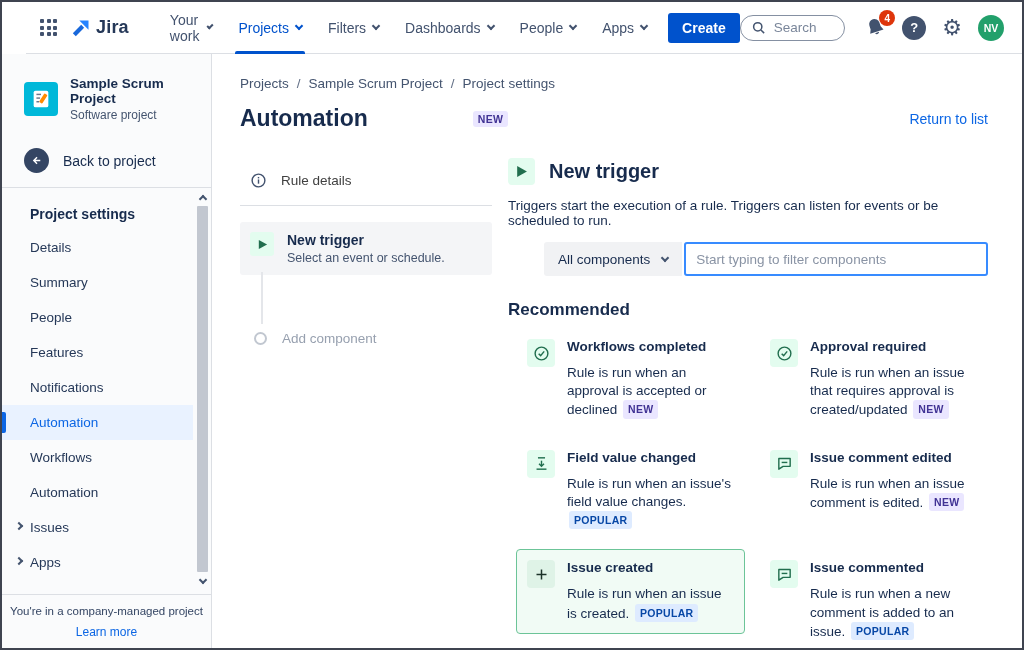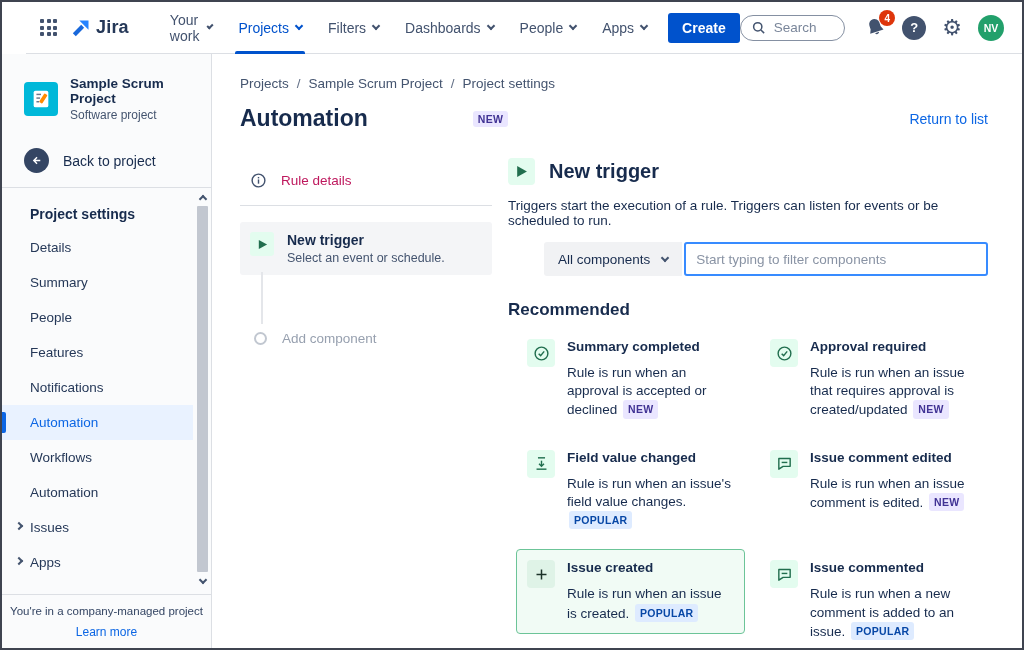--- a/index.html
+++ b/index.html
@@ -68,21 +68,21 @@
   .page-title{font-size:23px;font-weight:bold;color:#172B4D;}
   .badge{display:inline-block;font-size:10.5px;font-weight:bold;border-radius:3px;padding:2px 5px;vertical-align:1px;letter-spacing:.3px;}
   .badge-new{background:#EAE6FF;color:#403294;}
   .badge-popular{background:#DEEBFF;color:#0747A6;}
   .title-badge{margin-left:105px;}
   .return-link{margin-left:auto;font-size:14px;color:#0C66E4;text-decoration:none;cursor:pointer;}
   .content-row{display:flex;margin-top:26px;}
   
   .rule-panel{width:252px;flex:none;margin-right:16px;padding-top:14px;}
   .rule-row{display:flex;align-items:center;gap:14px;padding:0 0 16px 10px;cursor:pointer;}
-  .rule-row span{font-size:13.5px;color:#be185d;}
+  .rule-row span{font-size:13.5px;color:#404040;}
   .rule-divider{border:none;border-top:1px solid #DCDFE4;}
   .steps{position:relative;margin-top:16px;}
   .step-active{display:flex;gap:13px;background:#F4F5F7;border-radius:3px;padding:10px 10px;cursor:pointer;}
   .mini-icon{width:24px;height:24px;border-radius:3px;background:#E3FCEF;display:flex;align-items:center;justify-content:center;flex:none;}
   .step-title{font-size:14px;font-weight:bold;color:#172B4D;}
   .step-sub{font-size:12.5px;color:#44546F;margin-top:3px;}
   .connector{position:absolute;left:21px;top:50px;height:52px;border-left:2px solid #E4E6EA;}
   .add-row{display:flex;align-items:center;gap:15px;margin-top:56px;padding-left:14px;cursor:pointer;}
   .add-circle{width:13px;height:13px;border:2px solid #C1C7D0;border-radius:50%;background:#fff;flex:none;}
   .add-label{font-size:13.5px;color:#97A0AF;}
@@ -332,21 +332,21 @@
         <h3 class="section-title">Recommended</h3>
         <div class="trig-grid">
           <div class="trig">
             <span class="trig-icon">
               <svg width="17" height="17" viewBox="0 0 24 24">
                   <circle cx="12" cy="12" r="9" stroke="#216E4E" stroke-width="2" fill="none"></circle>
                   <path d="M8 12.2l2.8 2.8 5-6" stroke="#216E4E" stroke-width="2" fill="none"></path>
                 </svg>
             </span>
             <div>
-              <div class="trig-name">Summary completed</div>
+              <div class="trig-name">Workflows completed</div>
               <p class="trig-desc"><span>Rule is run when an approval is accepted or declined</span> <span class="badge badge-new">NEW</span></p>
             </div>
           </div>
           <div class="trig">
             <span class="trig-icon">
               <svg width="17" height="17" viewBox="0 0 24 24">
                   <circle cx="12" cy="12" r="9" stroke="#216E4E" stroke-width="2" fill="none"></circle>
                   <path d="M8 12.2l2.8 2.8 5-6" stroke="#216E4E" stroke-width="2" fill="none"></path>
                 </svg>
             </span>

